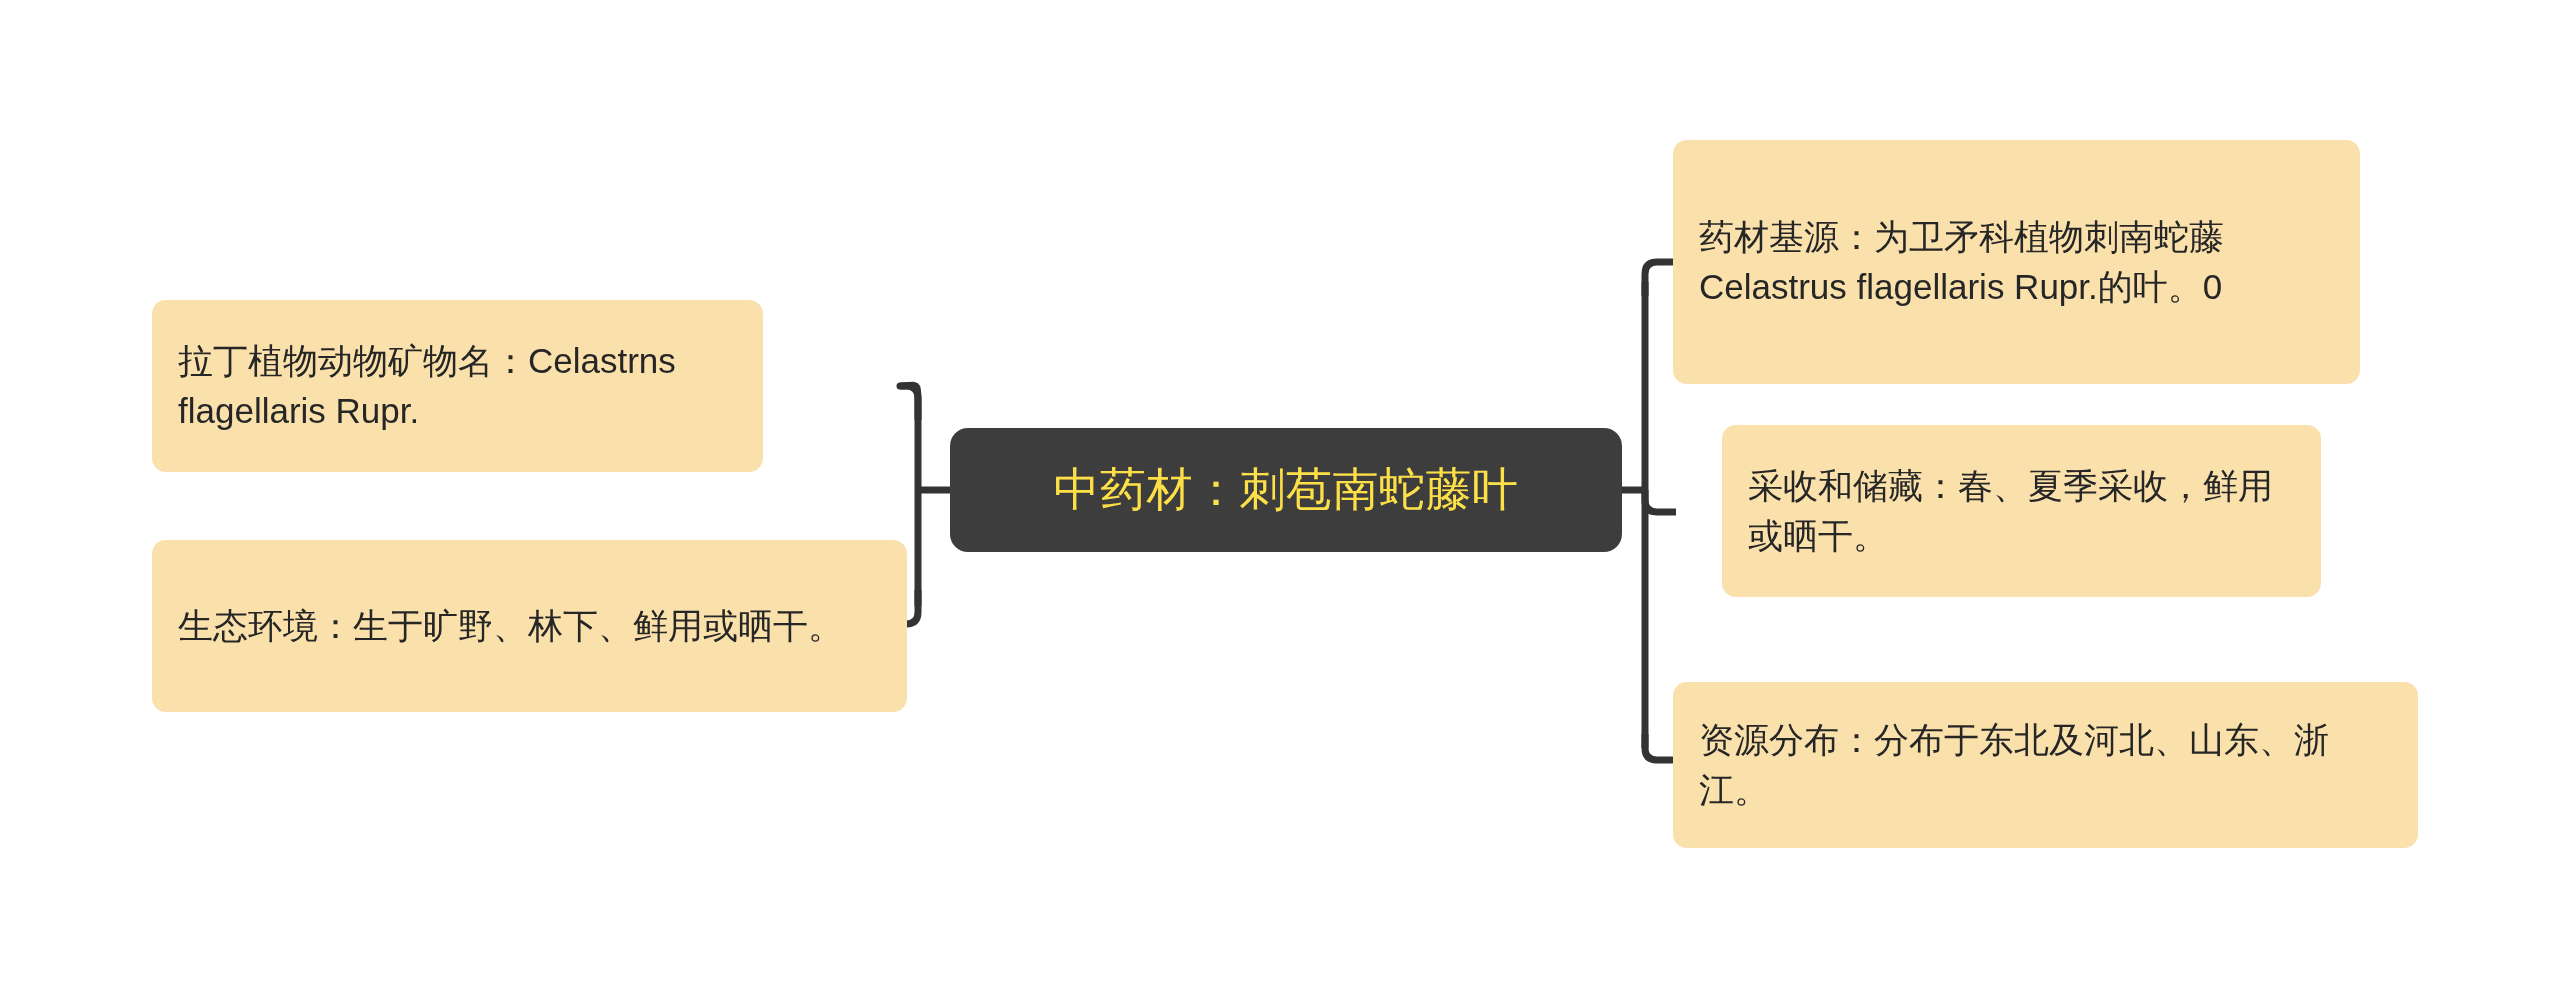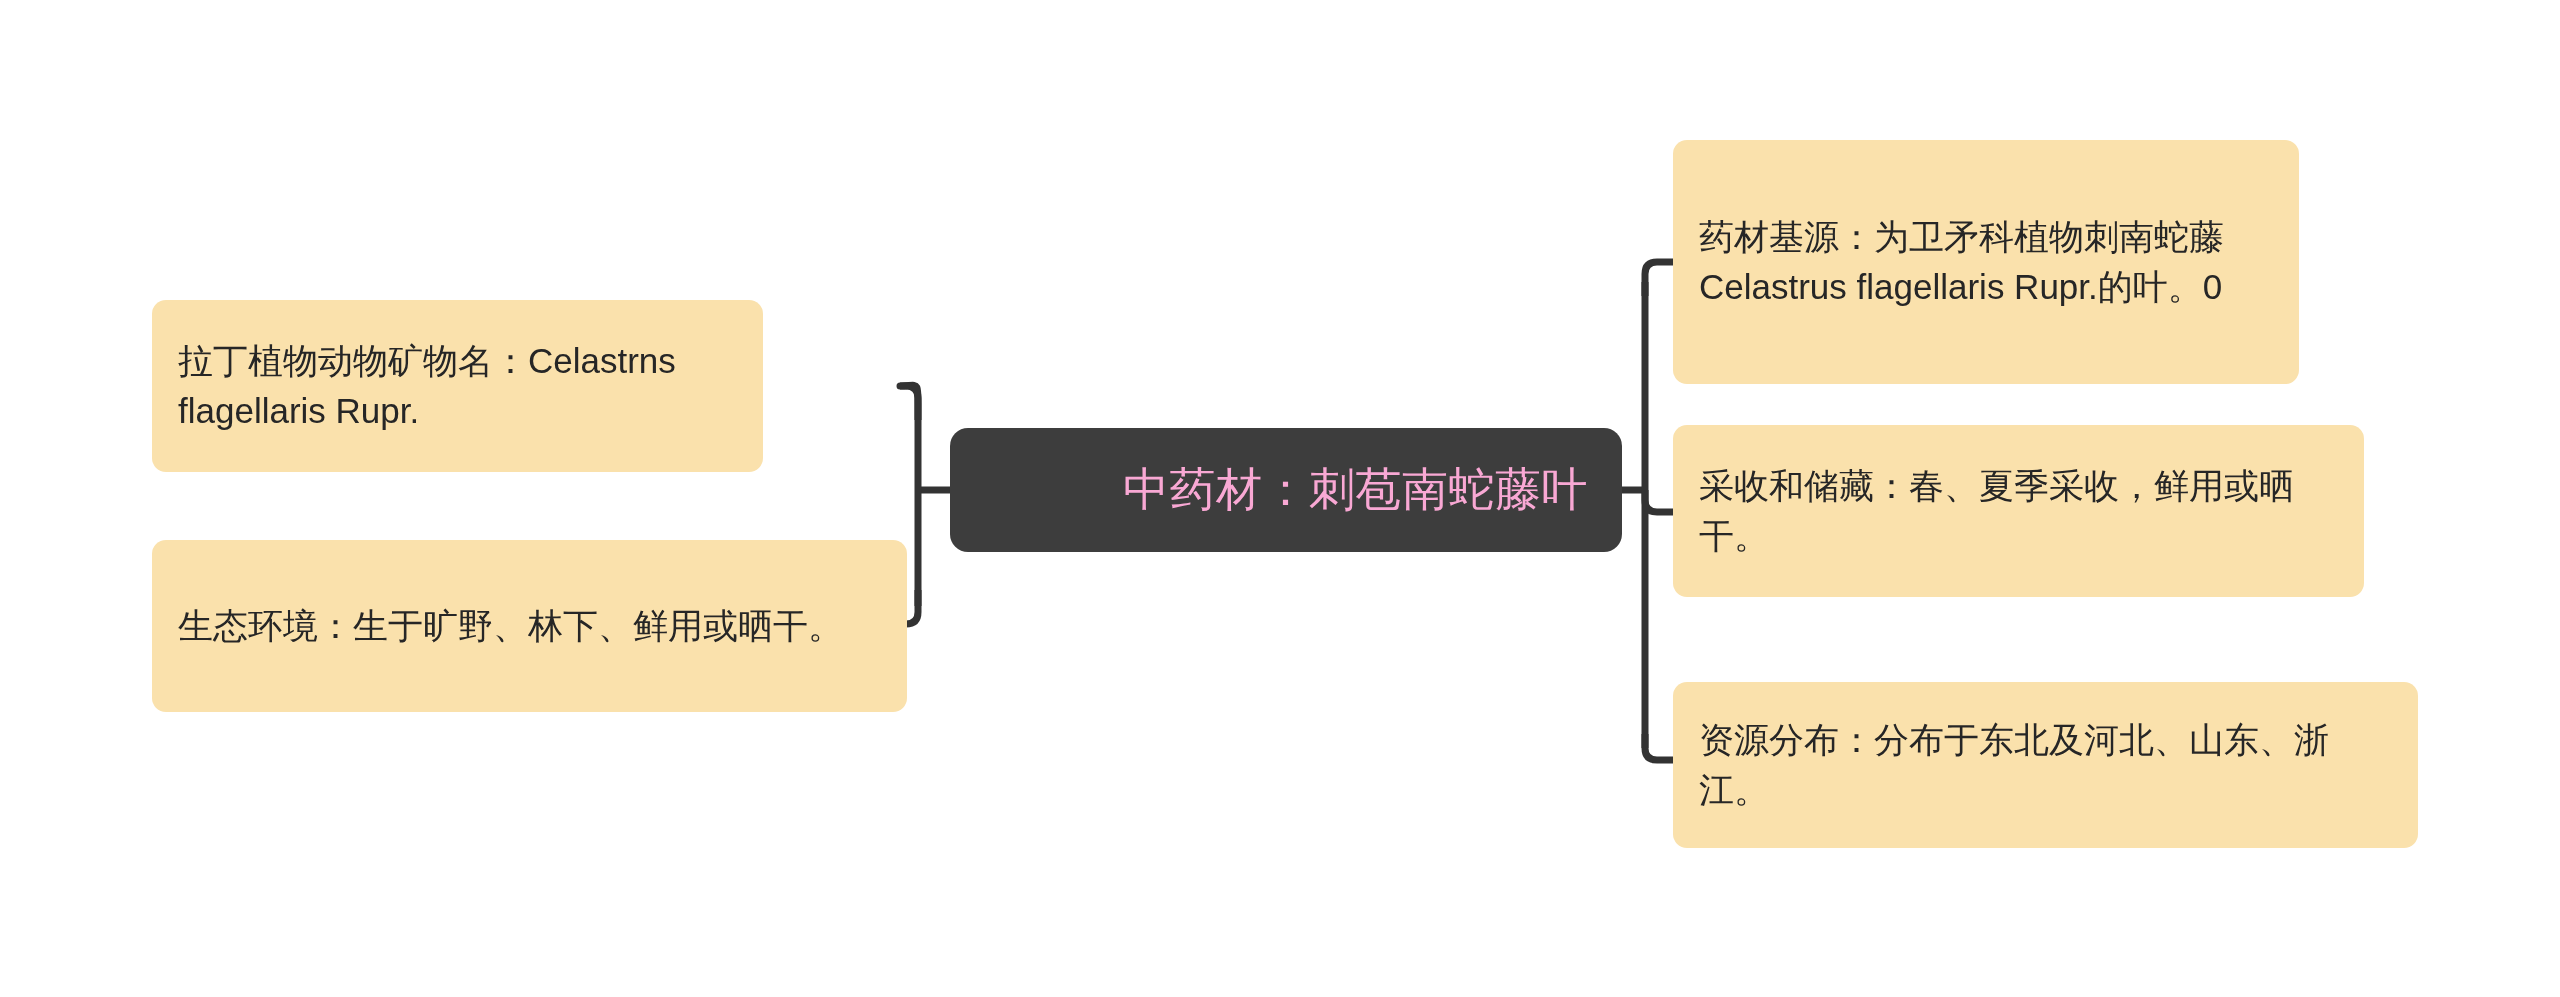--- a/index.html
+++ b/index.html
@@ -47,24 +47,24 @@
     left: 950px;
     top: 428px;
     width: 672px;
     height: 124px;
     background: #3d3d3d;
     border-radius: 18px;
     justify-content: center;
     padding: 0 34px;
   }
   .root-node .node-text {
-    color: #f9a8d4;
+    color: #fde047;
     font-size: 46px;
     line-height: 1.25;
-    text-align: right;
+    text-align: center;
     letter-spacing: 0.5px;
   }
 
   
   .leaf-node {
     background: #fae1ac;
     padding: 22px 26px;
   }
   .leaf-node .node-text {
     color: #262626;
@@ -84,27 +84,27 @@
     left: 152px;
     top: 540px;
     width: 755px;
     height: 172px;
   }
 
   
   #leaf-source {
     left: 1673px;
     top: 140px;
-    width: 626px;
+    width: 687px;
     height: 244px;
   }
   #leaf-harvest {
-    left: 1673px;
+    left: 1722px;
     top: 425px;
-    width: 691px;
+    width: 599px;
     height: 172px;
   }
   #leaf-distribution {
     left: 1673px;
     top: 682px;
     width: 745px;
     height: 166px;
     padding-left: 26px;
   }
 </style>

